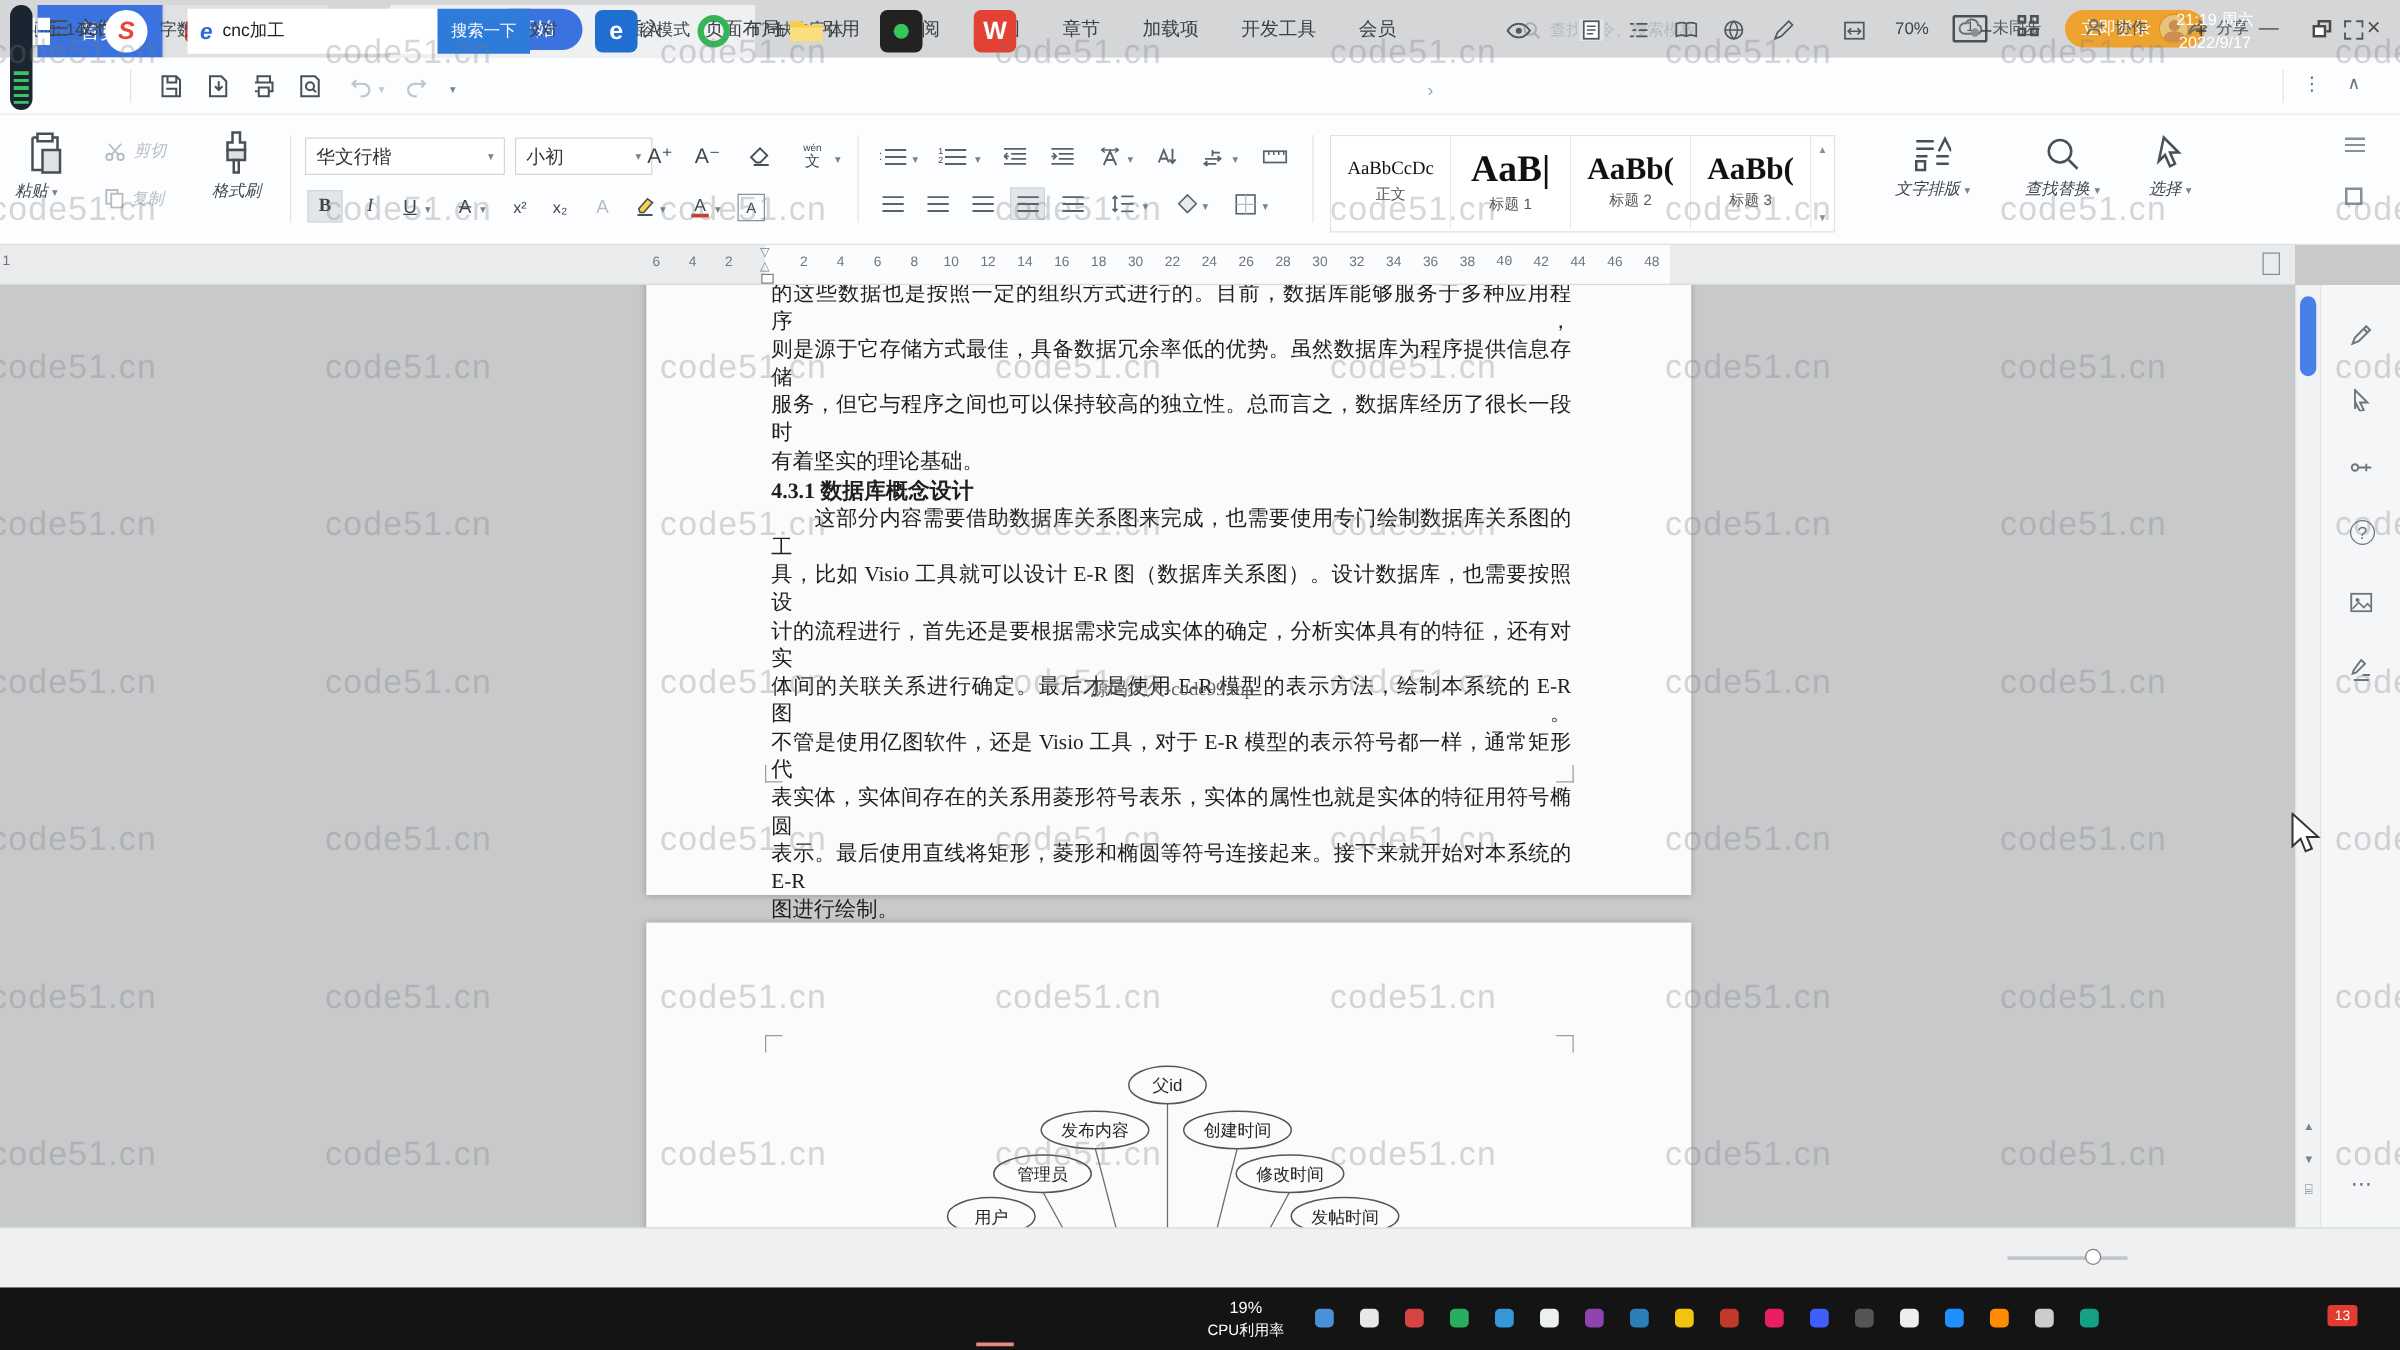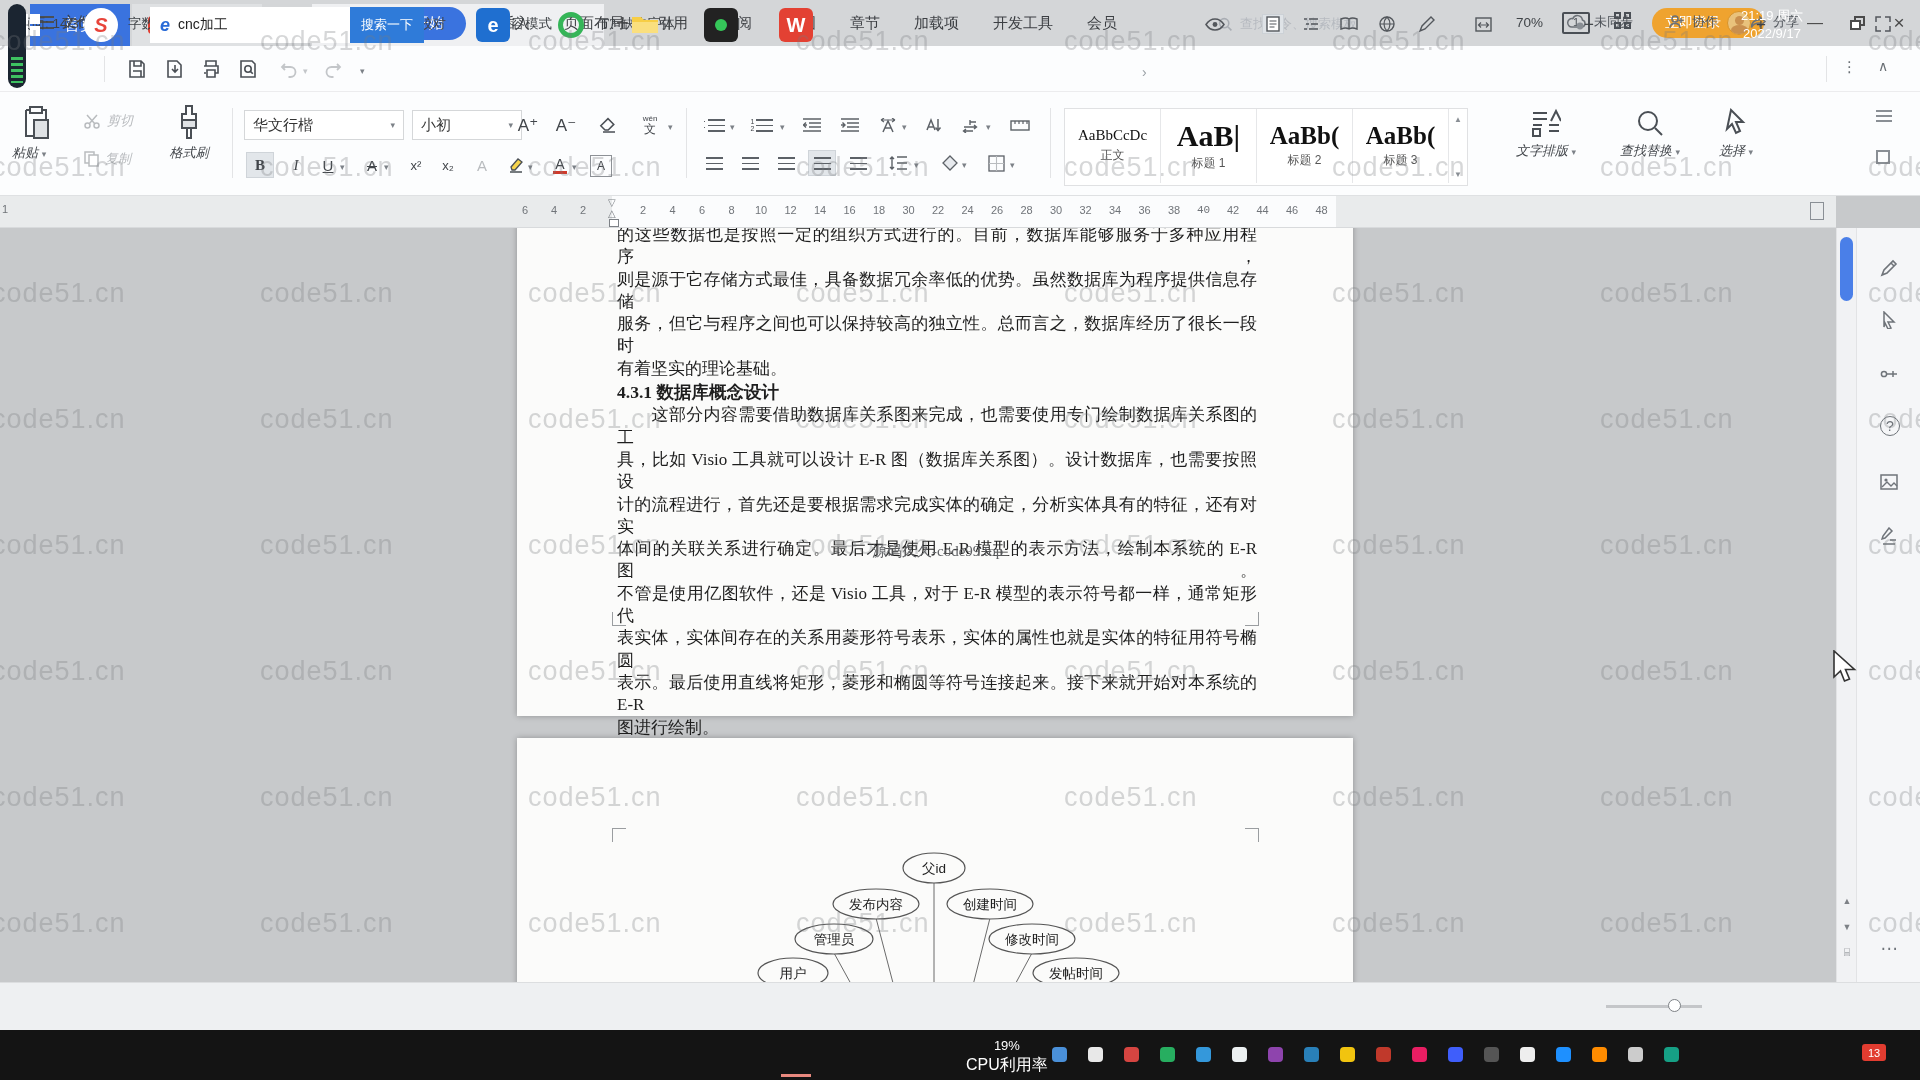--- a/index.html
+++ b/index.html
@@ -699,21 +699,21 @@
         <path d="M1 8h26v11H1z" fill="#fadf7e"></path>
       </svg>
   </div>
   <div class="abs tb-ic" style="left:704px;background:#222;border-radius:6px">
     <span style="width:12px;height:12px;border-radius:50%;background:#35c759;display:block"></span>
   </div>
   <div class="abs tb-ic appic" style="left:779px;background:#e34133">W</div>
   <div class="abs" style="left:781px;top:1074px;width:30px;height:3px;background:#e8897f"></div>
   <div class="abs" style="left:966px;top:1036px;color:#fff;font-size:13px;line-height:19px;text-align:center">
     <div>19%</div>
-    <div style="font-size:16px">CPU利用率</div>
+    <div style="font-size:12px">CPU利用率</div>
   </div>
   <div class="abs" style="left:1052px;top:1030px;width:680px;height:50px">
 
   <span class="traydot" style="background: rgb(74, 144, 217); left: 0px; position: absolute;"></span>
       <span class="traydot" style="background: rgb(232, 232, 232); left: 36px; position: absolute;"></span>
       <span class="traydot" style="background: rgb(214, 69, 65); left: 72px; position: absolute;"></span>
       <span class="traydot" style="background: rgb(39, 174, 96); left: 108px; position: absolute;"></span>
       <span class="traydot" style="background: rgb(52, 152, 219); left: 144px; position: absolute;"></span>
       <span class="traydot" style="background: rgb(236, 240, 241); left: 180px; position: absolute;"></span>
       <span class="traydot" style="background: rgb(142, 68, 173); left: 216px; position: absolute;"></span>

